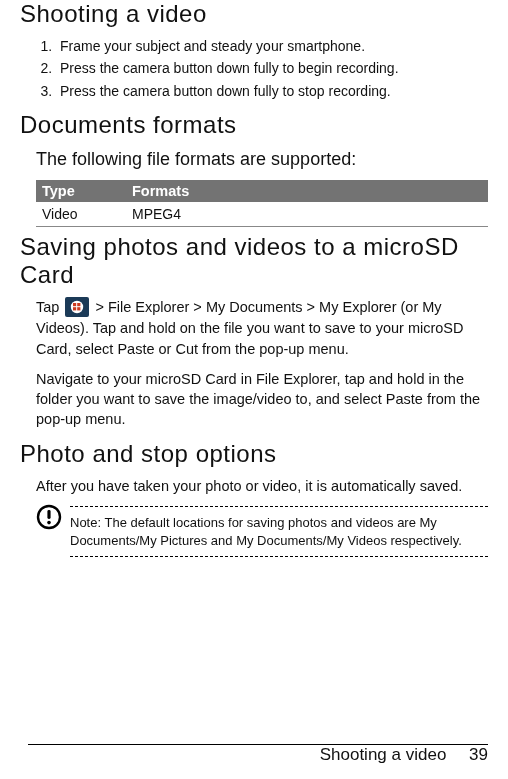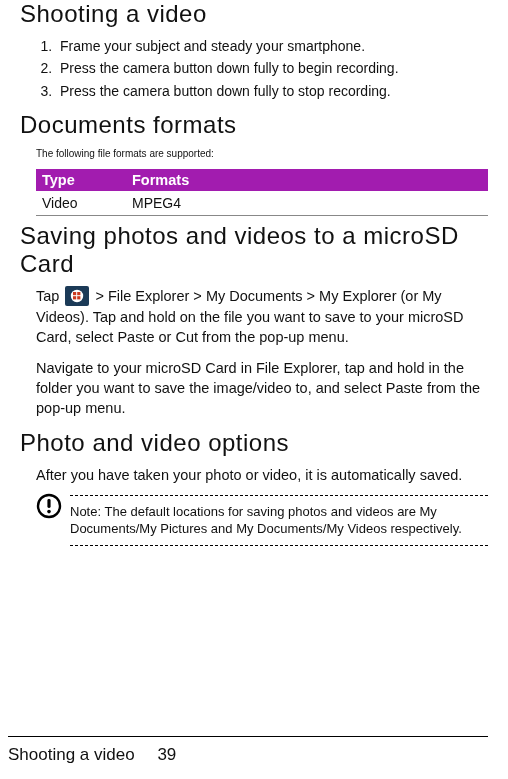--- a/index.html
+++ b/index.html
@@ -19,32 +19,32 @@
     letter-spacing: 0.5px;
   }
   h1.top { margin-top: 0; }
   ol {
     margin: 0 0 10px 36px;
     font-size: 14px;
     line-height: 1.45;
   }
   ol li { padding-left: 4px; margin-bottom: 2px; }
   .intro {
-    font-size: 10px;
+    font-size: 18px;
     margin: 6px 0 8px 16px;
     line-height: 1.4;
   }
   table {
     border-collapse: collapse;
     width: calc(100% - 16px);
     margin-left: 16px;
     margin-bottom: 6px;
   }
   table th {
-    background: #a21caf;
+    background: #737373;
     color: #fff;
     text-align: left;
     font-size: 14.5px;
     font-weight: 700;
     padding: 3px 6px;
   }
   table td {
     font-size: 14px;
     padding: 4px 6px;
     border-bottom: 1px solid #888;
@@ -88,26 +88,25 @@
   .notebox::after { bottom: 0; }
   .note-icon {
     position: absolute;
     left: 0;
     top: -2px;
     width: 26px;
     height: 26px;
   }
   .footer {
     position: absolute;
-    left: 8px;
+    left: 28px;
     right: 20px;
     bottom: 14px;
     border-top: 1.5px solid #000;
-    padding-top: 8px;
-    text-align: left;
+    text-align: right;
     font-size: 17px;
     font-weight: 400;
   }
   .footer .pg {
     font-weight: 400;
     margin-left: 18px;
     font-size: 17px;
   }
 </style>
 </head>
@@ -148,21 +147,21 @@
           <rect x="3" y="7.2" width="3.2" height="3.2"></rect>
           <rect x="7.2" y="7.2" width="3.2" height="3.2"></rect>
         </g>
       </svg>
     </span><span> &gt; </span><strong>File Explorer</strong><span> &gt; </span><strong>My Documents</strong><span> &gt; </span><strong>My Explorer</strong><span> (or </span><strong>My Videos)</strong><span>. Tap and hold on the file you want to save to your microSD Card, select </span><strong>Paste</strong><span> or </span><strong>Cut</strong><span> from the pop-up menu.</span>
 </p>
 <p class="body-p">
   <span>Navigate to your microSD Card in </span><strong>File Explorer</strong><span>, tap and hold in the folder you want to save the image/video to, and select </span><strong>Paste</strong><span> from the pop-up menu.</span>
 </p>
 
-<h1>Photo and video options</h1>
+<h1>Photo and stop options</h1>
 <p class="body-p">After you have taken your photo or video, it is automatically saved.</p>
 <div class="notebox">
   <span class="note-icon">
     <svg width="26" height="26" viewBox="0 0 26 26">
         <circle cx="13" cy="13" r="11" fill="none" stroke="#000" stroke-width="2.4"></circle>
         <rect x="11.4" y="6" width="3.2" height="9" rx="1.4" fill="#000"></rect>
         <circle cx="13" cy="18.6" r="1.8" fill="#000"></circle>
       </svg>
   </span>
   <strong>Note:</strong><span> The default locations for saving photos and videos are My Documents/My Pictures and My Documents/My Videos respectively.</span>

